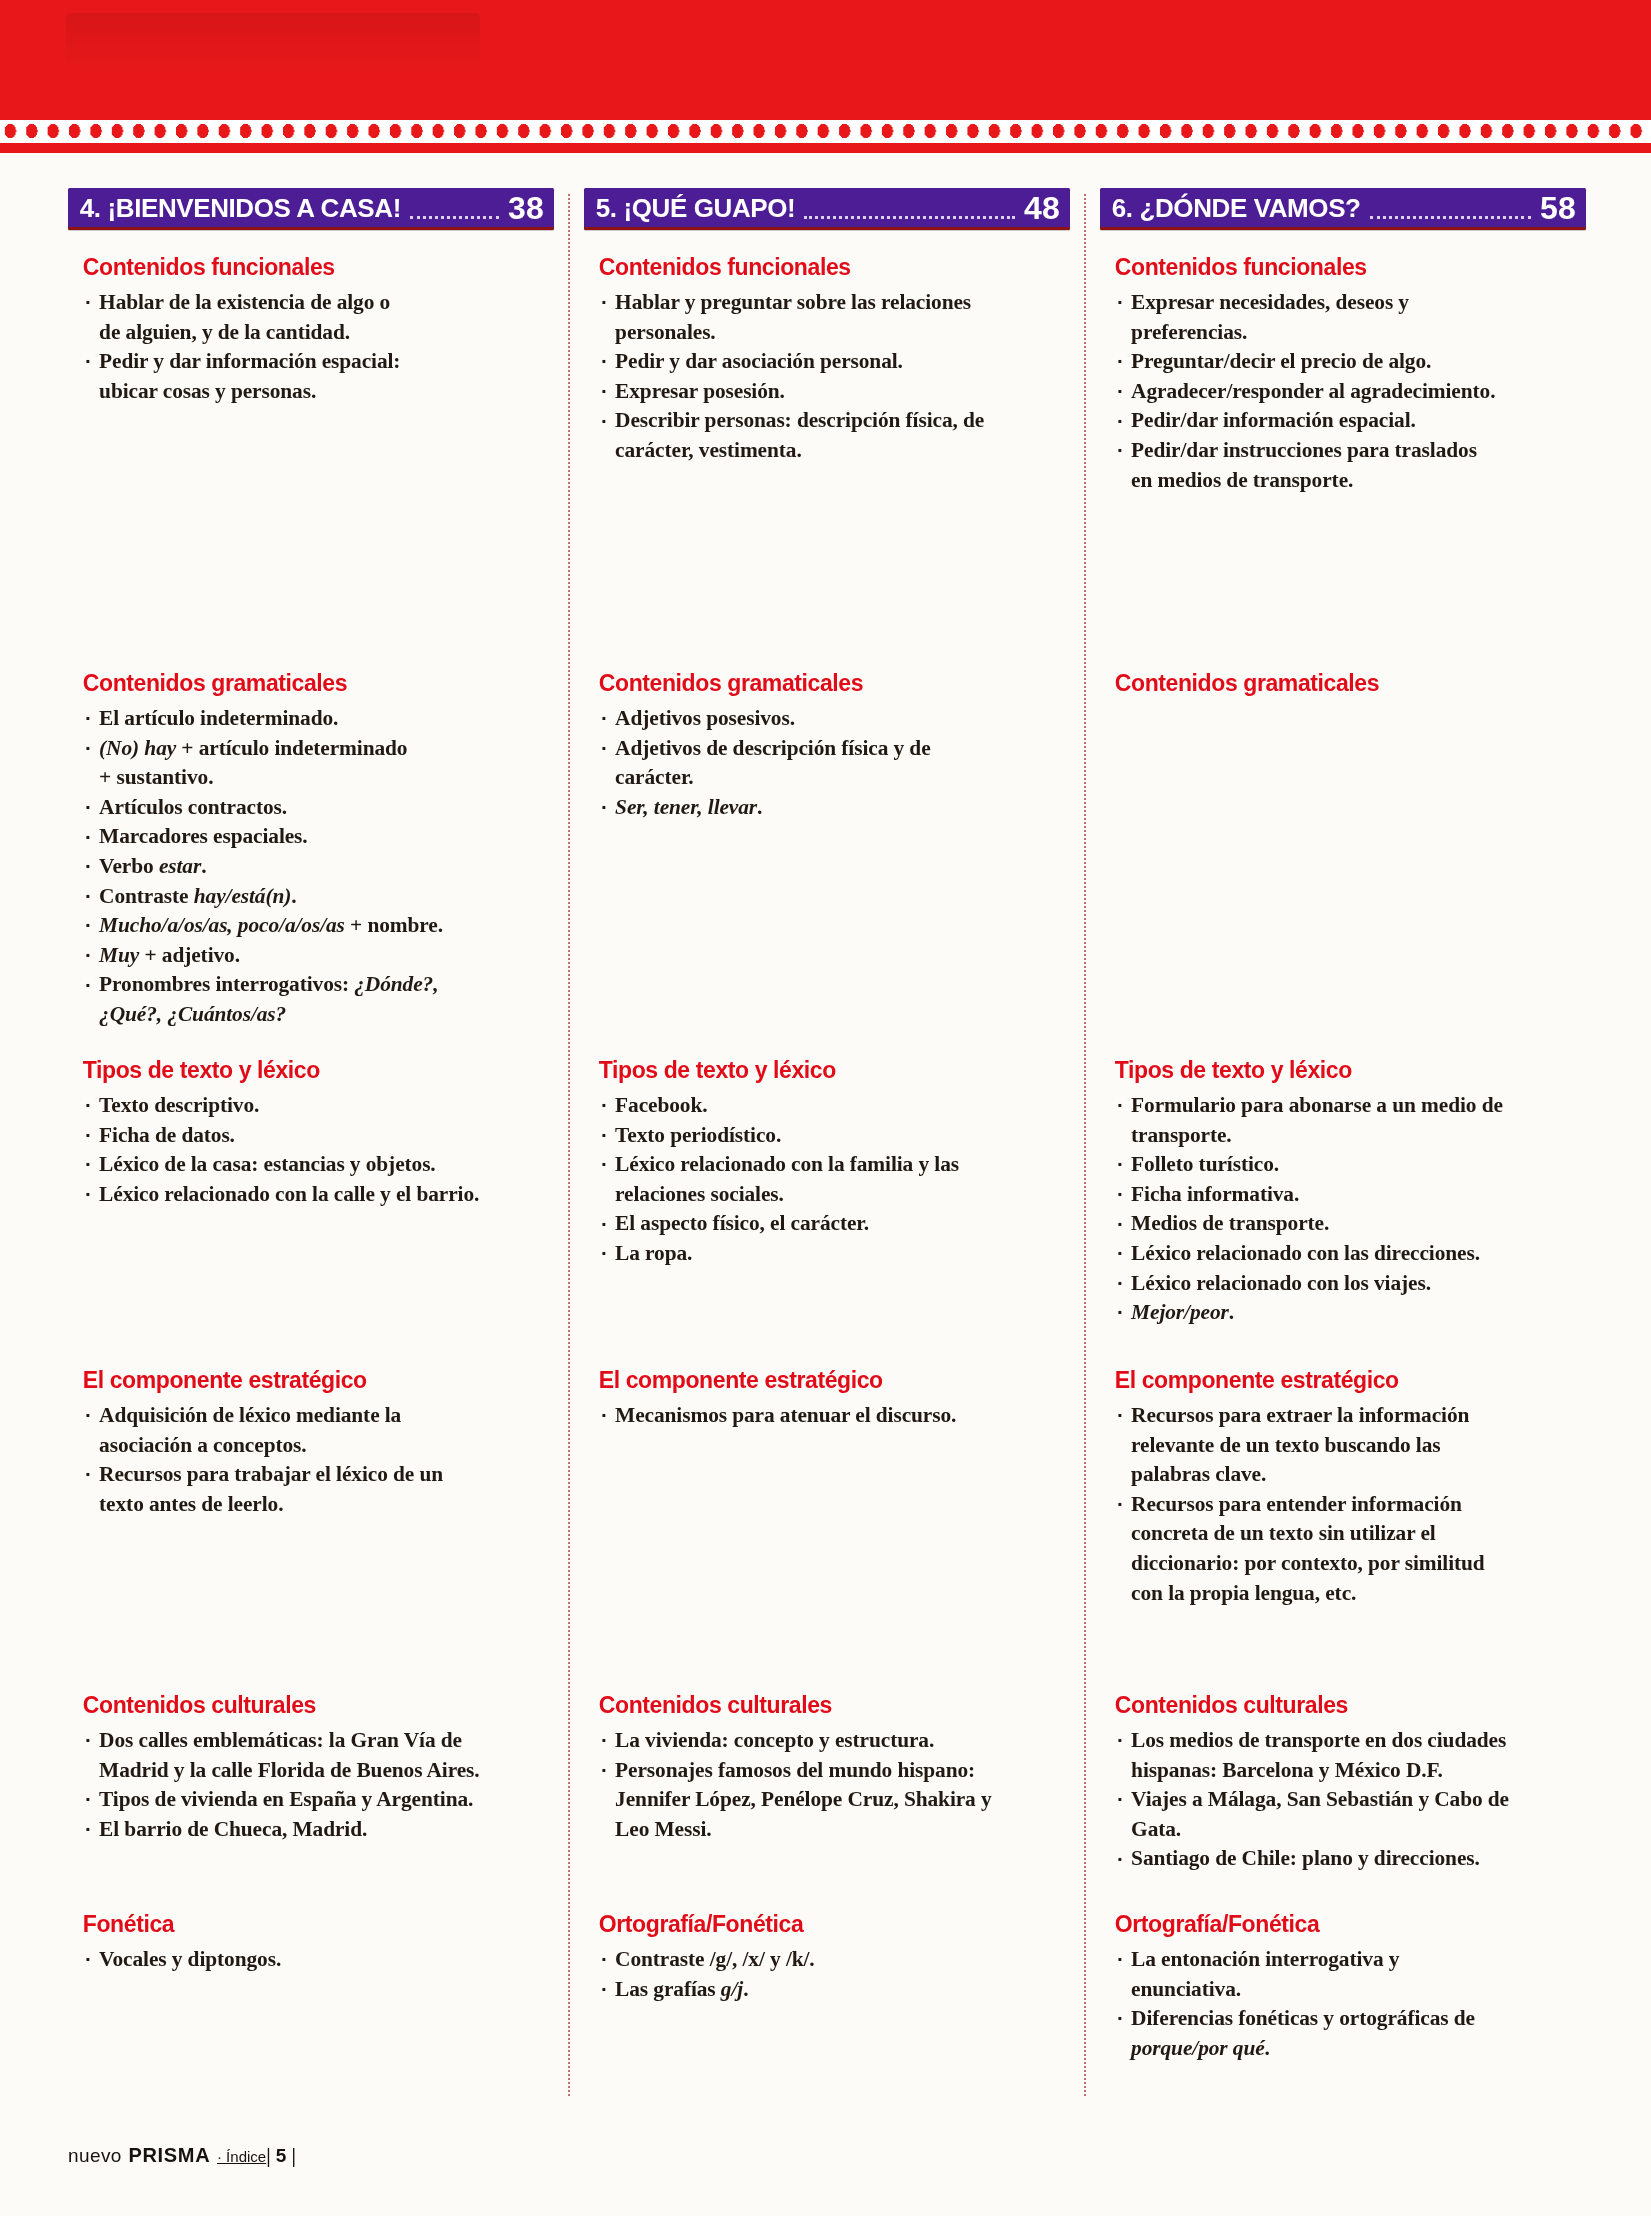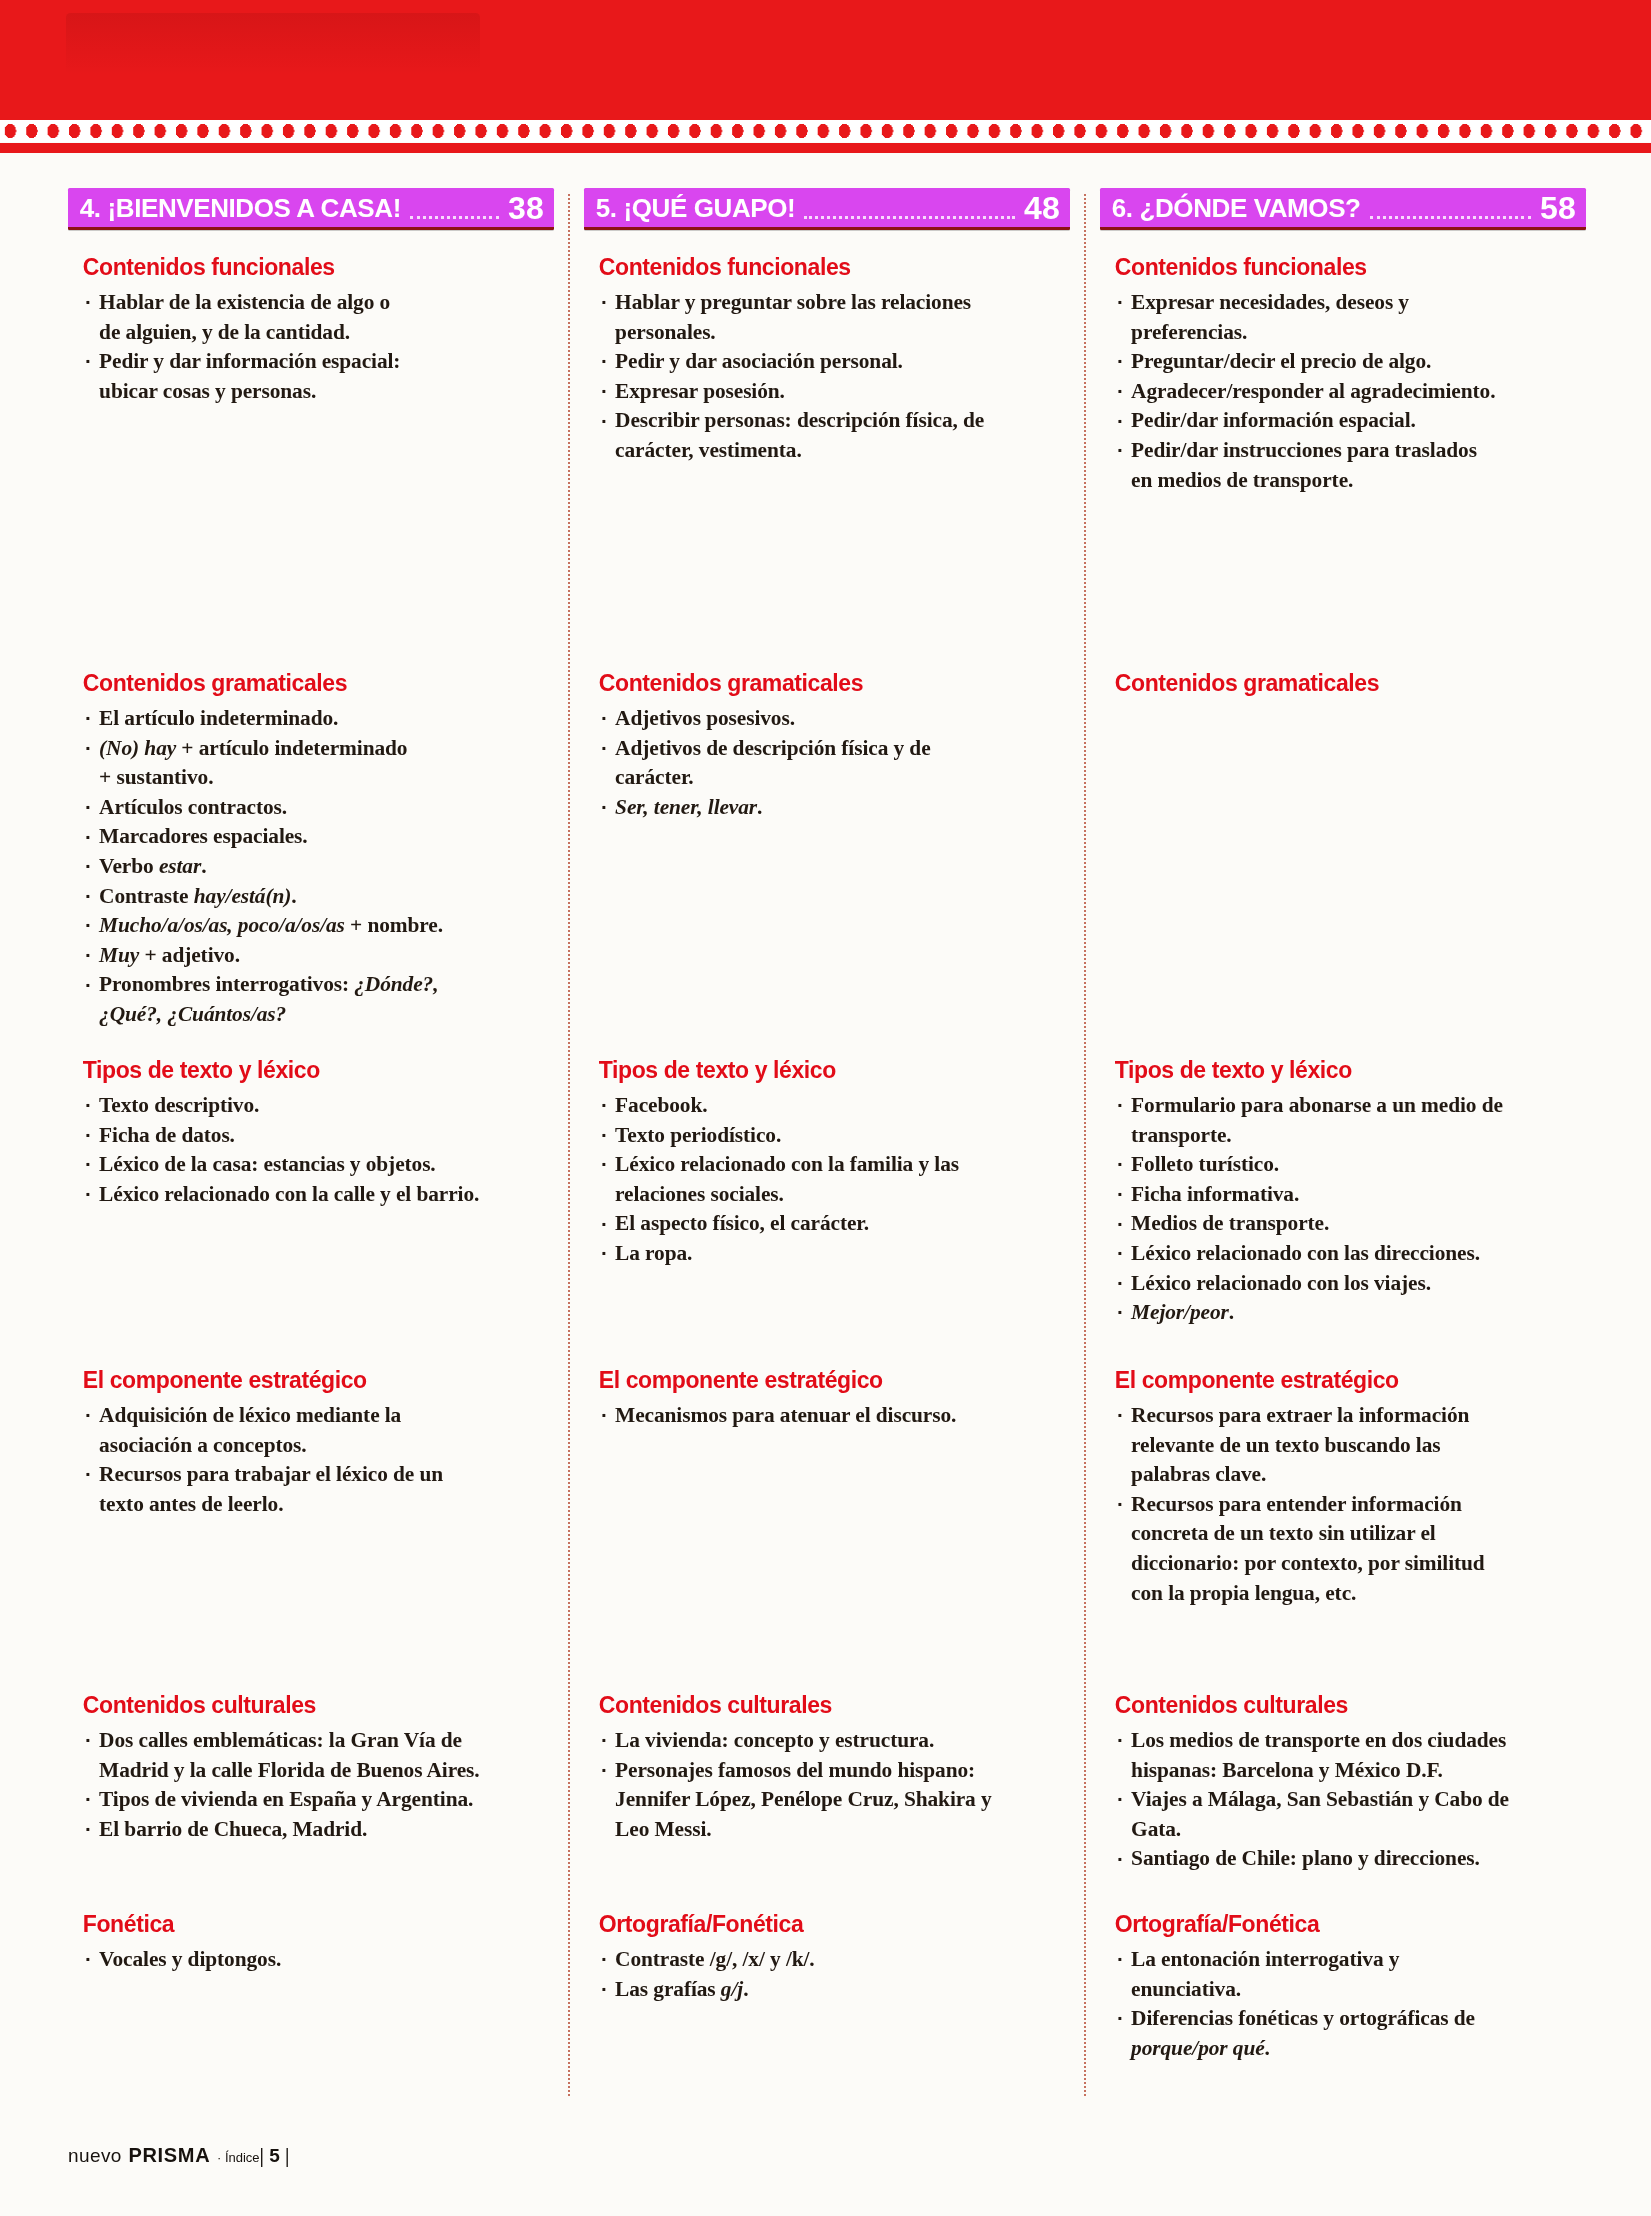--- a/index.html
+++ b/index.html
@@ -30,21 +30,21 @@
   .vsep.s2{left:1084px;}
 
   
   .cols{
     position:absolute;top:188px;left:68px;width:1519px;
     display:flex;gap:30px;align-items:flex-start;
   }
   .col{width:486px;flex:0 0 486px;}
 
   .unit-header{
-    height:35px;background:#d946ef;color:#ffffff;
+    height:35px;background:#4c1d95;color:#ffffff;
     display:flex;align-items:center;padding:2.2px 10.3px 1.5px 11.8px;
     border-bottom:3.7px solid #8c1213;border-radius:1.5px;
     box-shadow:0 0.7px 0 rgba(0,0,0,.25);
   }
   .unit-title{font-weight:700;font-size:26px;line-height:1;letter-spacing:-0.4px;white-space:nowrap;}
   .leader{flex:1 1 auto;border-bottom:3px dotted rgba(255,255,255,.8);margin:0 8.9px;align-self:flex-end;margin-bottom:6.6px;min-width:14.8px;}
   .unit-page{font-weight:700;font-size:32px;line-height:1;}
 
   .cellh{height:66px;}
   .cell0{height:416px;}
@@ -75,21 +75,21 @@
 
   
   .footer{
     position:absolute;top:2144px;left:68px;right:70px;
     display:flex;align-items:baseline;
     color:#17120e;
   }
   .footer-left{display:flex;align-items:baseline;gap:6.6px;}
   .brand-prefix{font-size:19px;font-weight:400;letter-spacing:0.4px;}
   .brand{font-size:20px;font-weight:700;letter-spacing:0.7px;}
-  .brand-suffix{font-size:13px;font-weight:400;}
+  .brand-suffix{font-size:15px;font-weight:400;text-decoration:underline;}
   .footer-right{display:flex;align-items:baseline;gap:5.2px;}
   .page-bar{font-size:17px;font-weight:400;transform:scaleY(1.2);display:inline-block;}
   .page-num{font-size:19px;font-weight:700;}
 </style>
 </head>
 <body>
 
 <div class="page">
 
   <div class="band-top">

